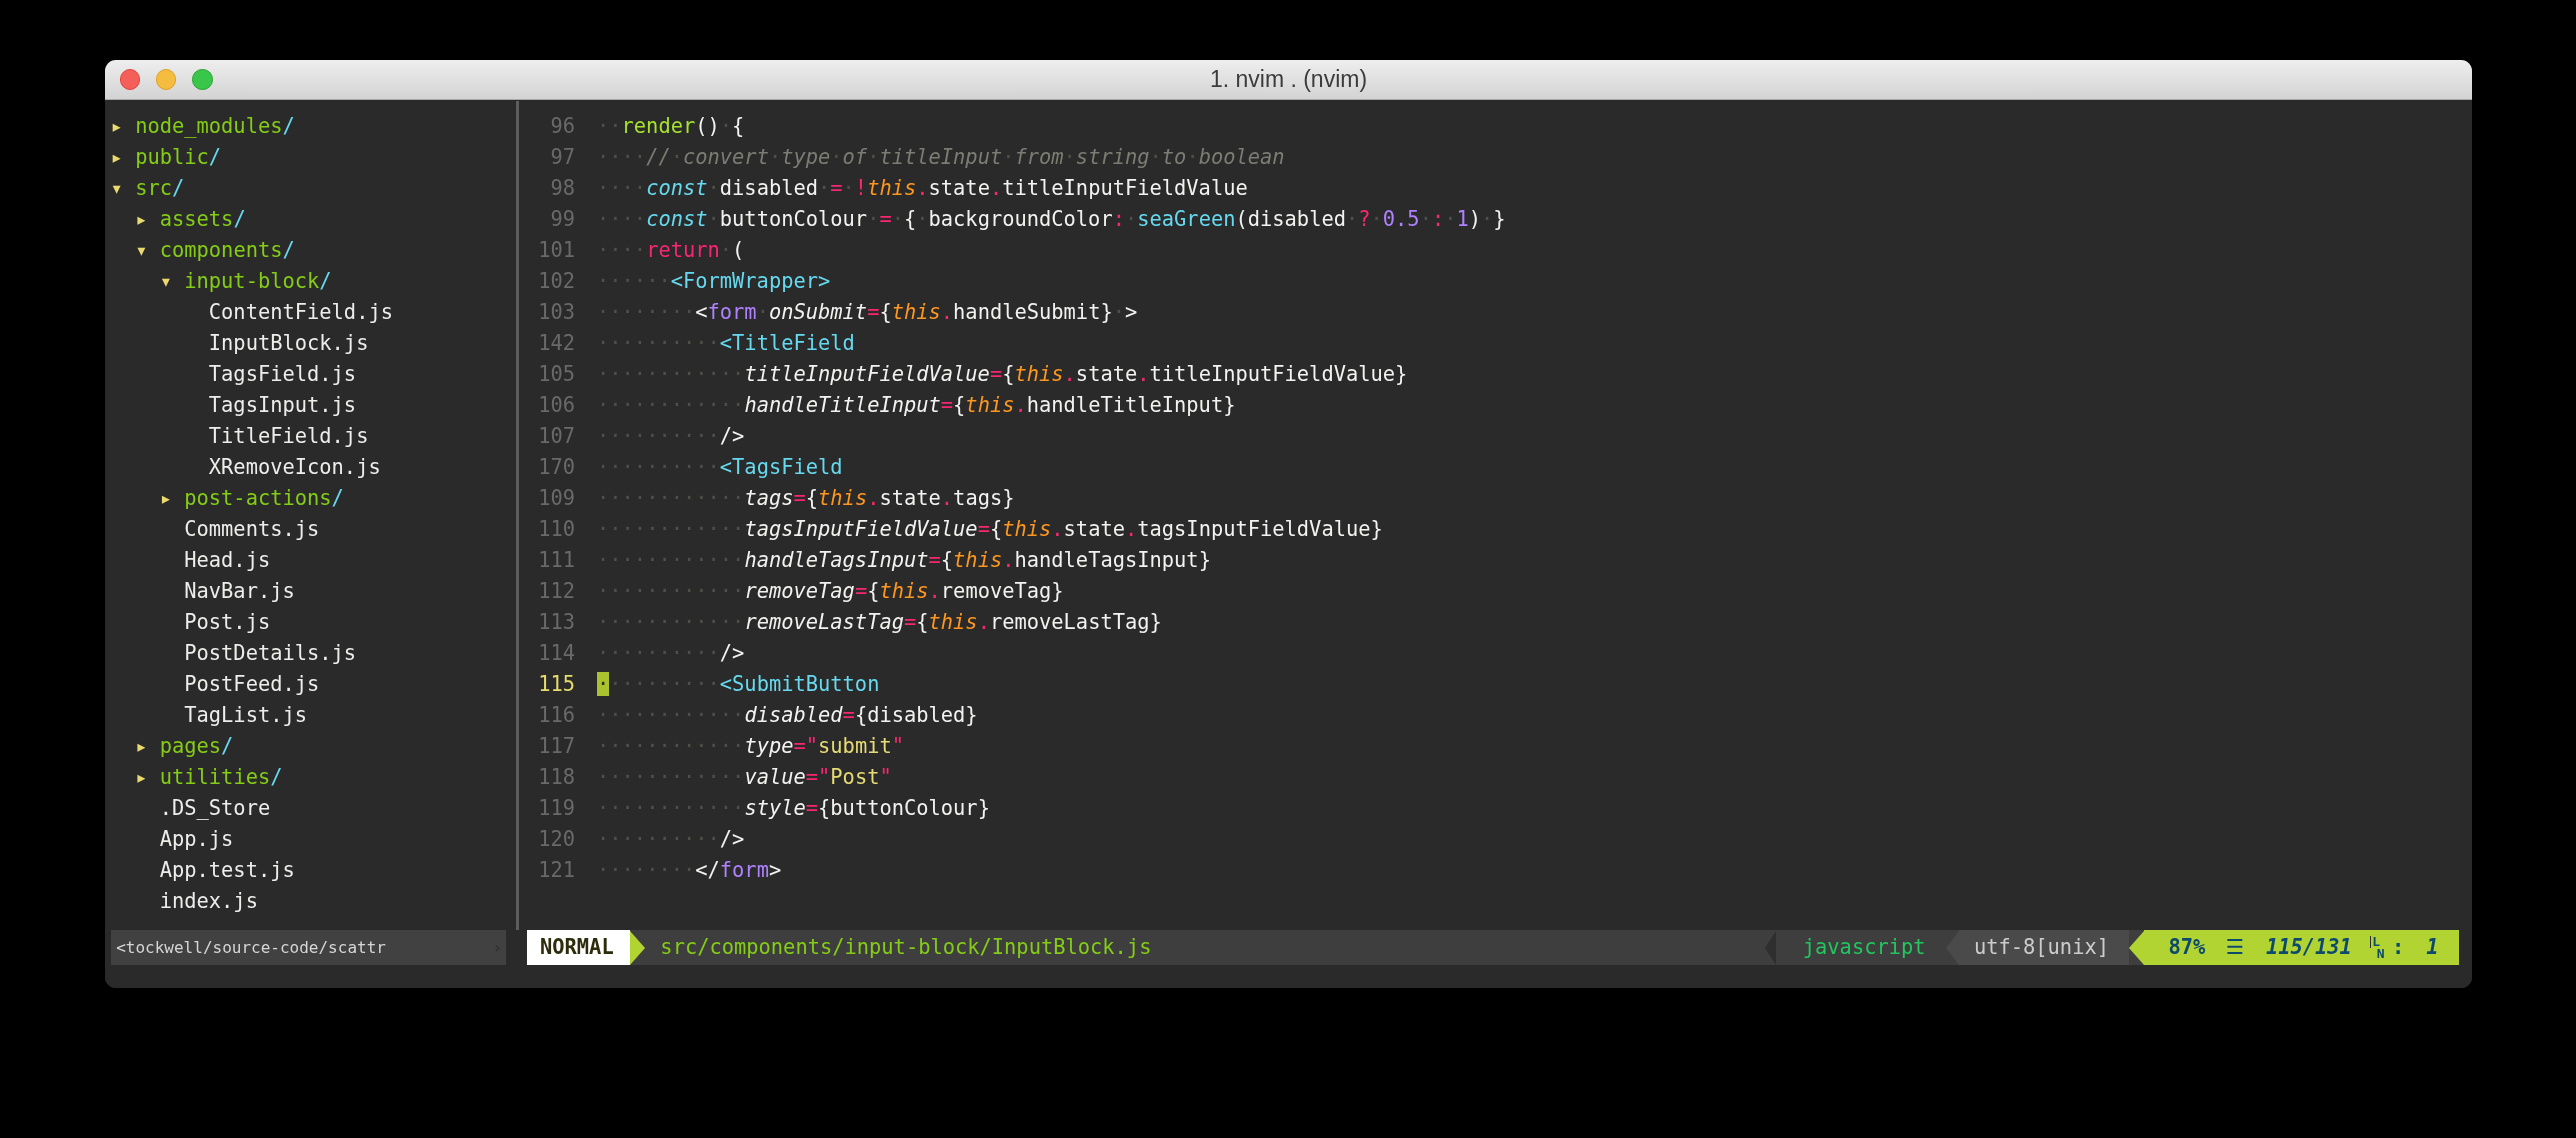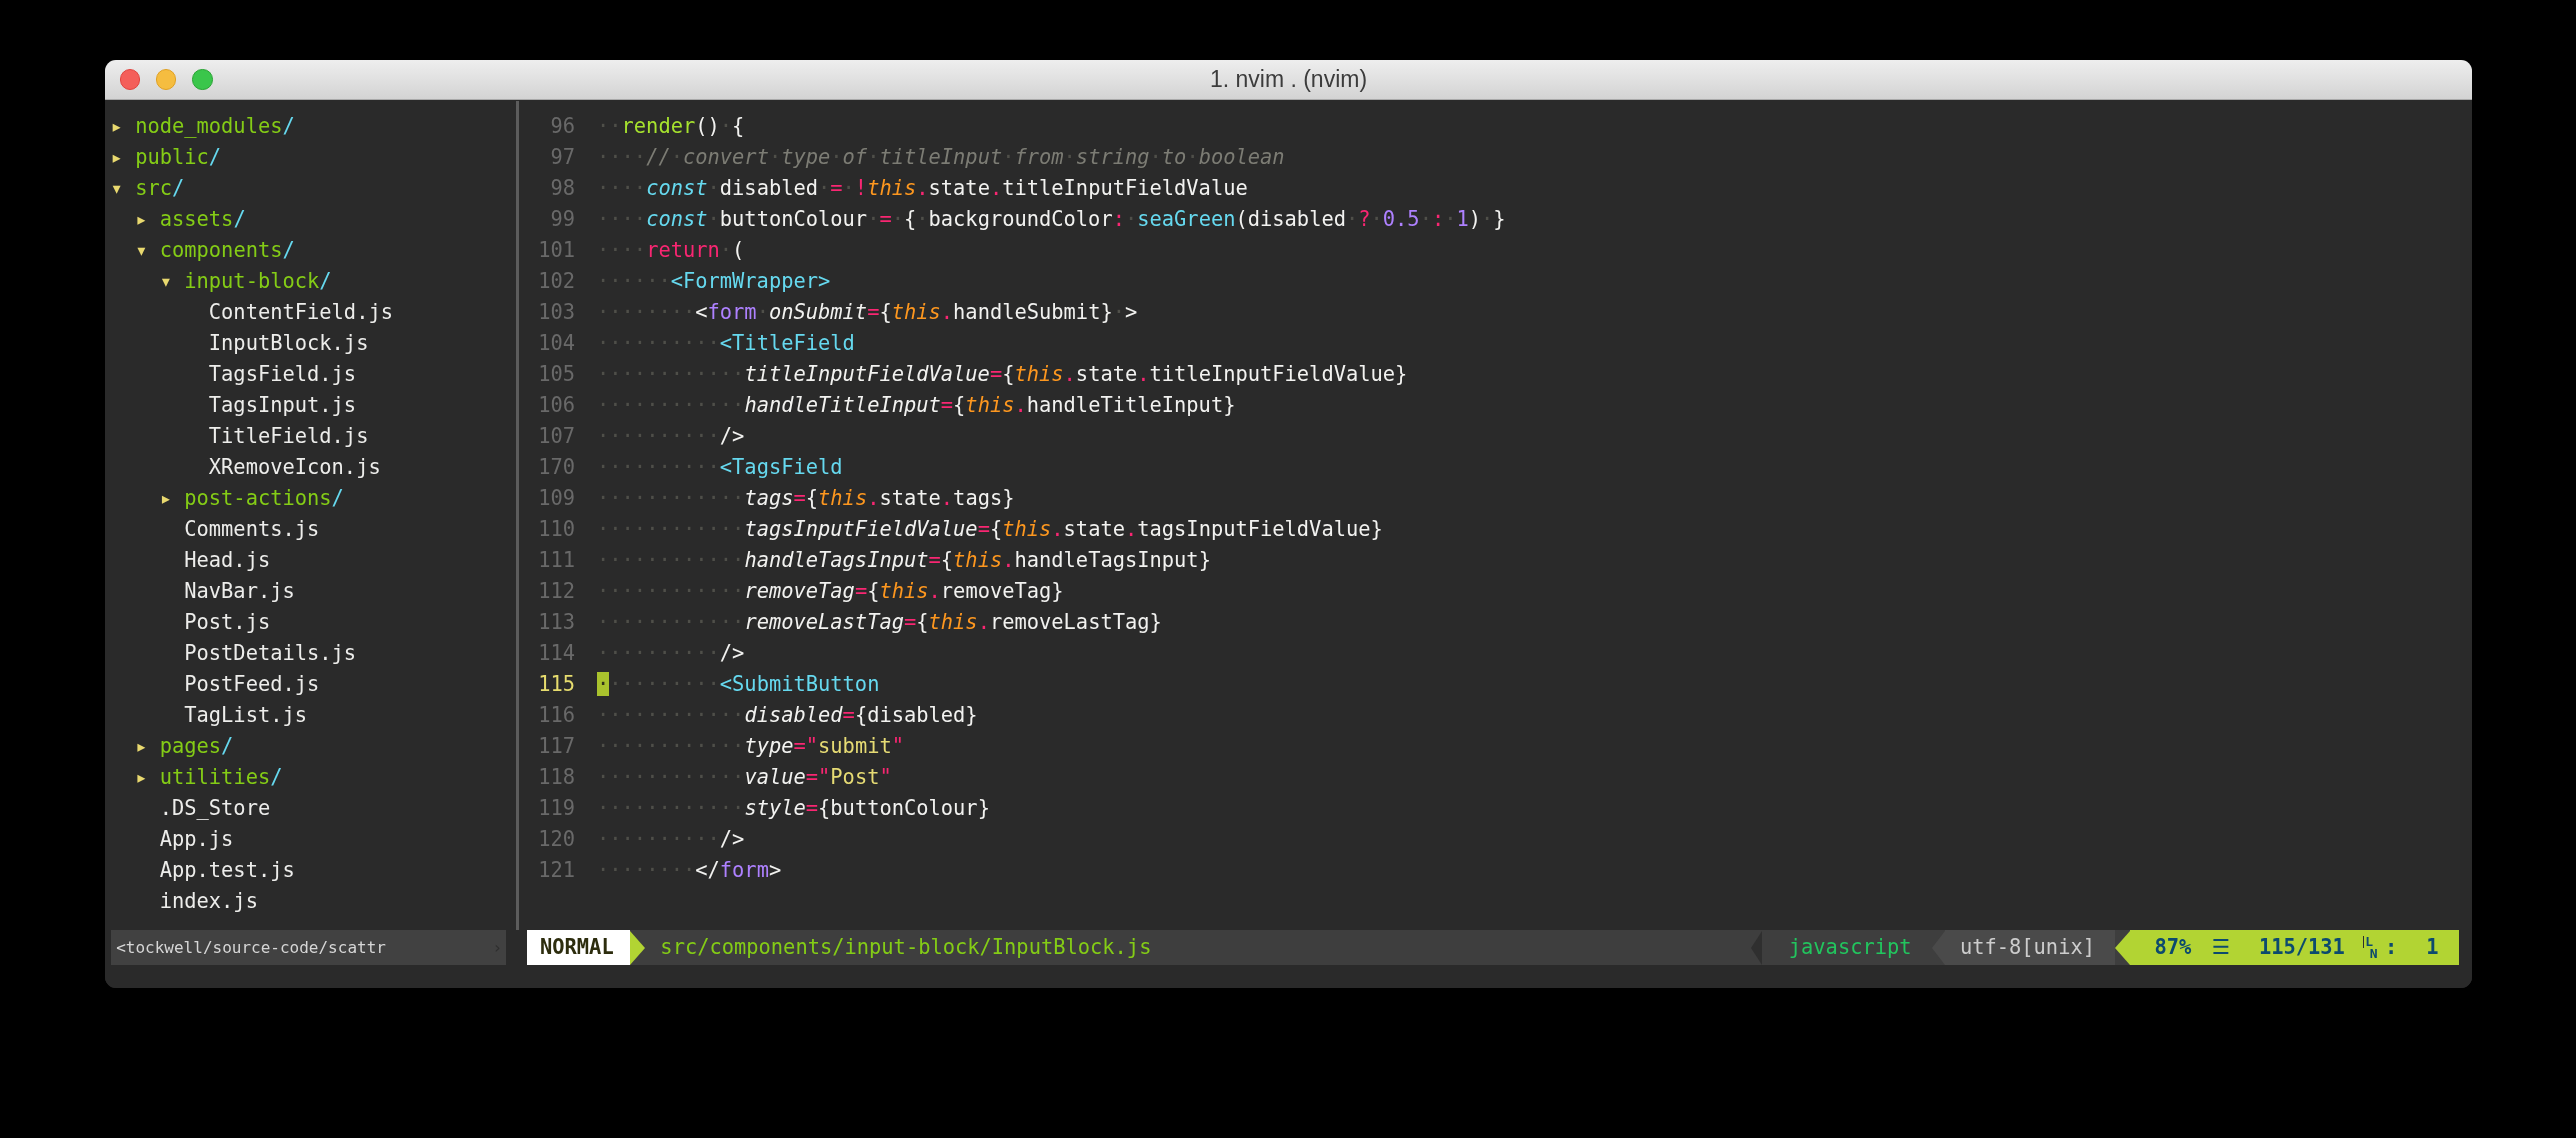--- a/index.html
+++ b/index.html
@@ -71,21 +71,21 @@
   .tri.left-dark{border-right:11px solid #2f2f2f;}
   .tri.left-grey{border-right:13px solid #4a4a4a;}
   .tri.left-lime{border-right:15px solid #b2d433;}
   .path{color:#84cc16;margin-left:15px;line-height:35px;}
   .flex-spacer{flex:1;}
   .ftype{color:#22c55e;padding:0 20.4px 0 15px;line-height:35px;flex:none;margin-left:12px;}
   .enc{background:#4a4a4a;color:#cccccc;padding:0 20.4px 0 15px;height:35px;
        line-height:35px;flex:none;}
   .pos{background:#b2d433;color:#0c4a6e;font-weight:bold;height:35px;line-height:35px;
        display:flex;align-items:center;padding:0 20.4px 0 24px;flex:none;}
-  .pos .gap1{margin-left:29px;}
+  .pos .gap1{margin-left:22px;font-style:italic;}
   .hamburger{font-family:"DejaVu Sans",sans-serif;margin-left:20.4px;}
   .ln-glyph{display:inline-flex;flex-direction:column;font-size:13px;line-height:12px;
             font-weight:bold;margin-left:18.5px;font-style:normal;}
   .ln-glyph i{font-style:normal;border-left:1.9px solid #2d2d2d;padding-left:0.9px;}
   .ln-glyph b{padding-left:6.5px;}
   .colon{margin-left:7.4px;}
 </style>
 </head>
 <body>
 
@@ -103,21 +103,21 @@
     <div class="tree-pane" id="tree"><div class="trow"><span></span><span class="arrow">▸ </span><span class="dname">node_modules</span><span class="slash">/</span></div><div class="trow"><span></span><span class="arrow">▸ </span><span class="dname">public</span><span class="slash">/</span></div><div class="trow"><span></span><span class="arrow">▾ </span><span class="dname">src</span><span class="slash">/</span></div><div class="trow"><span>  </span><span class="arrow">▸ </span><span class="dname">assets</span><span class="slash">/</span></div><div class="trow"><span>  </span><span class="arrow">▾ </span><span class="dname">components</span><span class="slash">/</span></div><div class="trow"><span>    </span><span class="arrow">▾ </span><span class="dname">input-block</span><span class="slash">/</span></div><div class="trow"><span>        </span><span class="fname">ContentField.js</span></div><div class="trow"><span>        </span><span class="fname">InputBlock.js</span></div><div class="trow"><span>        </span><span class="fname">TagsField.js</span></div><div class="trow"><span>        </span><span class="fname">TagsInput.js</span></div><div class="trow"><span>        </span><span class="fname">TitleField.js</span></div><div class="trow"><span>        </span><span class="fname">XRemoveIcon.js</span></div><div class="trow"><span>    </span><span class="arrow">▸ </span><span class="dname">post-actions</span><span class="slash">/</span></div><div class="trow"><span>      </span><span class="fname">Comments.js</span></div><div class="trow"><span>      </span><span class="fname">Head.js</span></div><div class="trow"><span>      </span><span class="fname">NavBar.js</span></div><div class="trow"><span>      </span><span class="fname">Post.js</span></div><div class="trow"><span>      </span><span class="fname">PostDetails.js</span></div><div class="trow"><span>      </span><span class="fname">PostFeed.js</span></div><div class="trow"><span>      </span><span class="fname">TagList.js</span></div><div class="trow"><span>  </span><span class="arrow">▸ </span><span class="dname">pages</span><span class="slash">/</span></div><div class="trow"><span>  </span><span class="arrow">▸ </span><span class="dname">utilities</span><span class="slash">/</span></div><div class="trow"><span>    </span><span class="fname">.DS_Store</span></div><div class="trow"><span>    </span><span class="fname">App.js</span></div><div class="trow"><span>    </span><span class="fname">App.test.js</span></div><div class="trow"><span>    </span><span class="fname">index.js</span></div></div>
     <div class="vsep"></div>
     <div class="code-pane" id="code">
         <div class="cl"><span class="lnum">96</span><span class="ltext"><span class="c-ws">·</span><span class="c-ws">·</span><span class="c-gr">render</span><span class="c-fg">()</span><span class="c-ws">·</span><span class="c-fg">{</span></span></div>
         <div class="cl"><span class="lnum">97</span><span class="ltext"><span class="c-ws">·</span><span class="c-ws">·</span><span class="c-ws">·</span><span class="c-ws">·</span><span class="c-cm">//</span><span class="c-ws">·</span><span class="c-cm">convert</span><span class="c-ws">·</span><span class="c-cm">type</span><span class="c-ws">·</span><span class="c-cm">of</span><span class="c-ws">·</span><span class="c-cm">titleInput</span><span class="c-ws">·</span><span class="c-cm">from</span><span class="c-ws">·</span><span class="c-cm">string</span><span class="c-ws">·</span><span class="c-cm">to</span><span class="c-ws">·</span><span class="c-cm">boolean</span></span></div>
         <div class="cl"><span class="lnum">98</span><span class="ltext"><span class="c-ws">·</span><span class="c-ws">·</span><span class="c-ws">·</span><span class="c-ws">·</span><span class="c-cyi">const</span><span class="c-ws">·</span><span class="c-fg">disabled</span><span class="c-ws">·</span><span class="c-pk">=</span><span class="c-ws">·</span><span class="c-pk">!</span><span class="c-ori">this</span><span class="c-pk">.</span><span class="c-fg">state</span><span class="c-pk">.</span><span class="c-fg">titleInputFieldValue</span></span></div>
         <div class="cl"><span class="lnum">99</span><span class="ltext"><span class="c-ws">·</span><span class="c-ws">·</span><span class="c-ws">·</span><span class="c-ws">·</span><span class="c-cyi">const</span><span class="c-ws">·</span><span class="c-fg">buttonColour</span><span class="c-ws">·</span><span class="c-pk">=</span><span class="c-ws">·</span><span class="c-fg">{</span><span class="c-ws">·</span><span class="c-fg">backgroundColor</span><span class="c-pk">:</span><span class="c-ws">·</span><span class="c-cy">seaGreen</span><span class="c-fg">(disabled</span><span class="c-ws">·</span><span class="c-pk">?</span><span class="c-ws">·</span><span class="c-pu">0.5</span><span class="c-ws">·</span><span class="c-pk">:</span><span class="c-ws">·</span><span class="c-pu">1</span><span class="c-fg">)</span><span class="c-ws">·</span><span class="c-fg">}</span></span></div>
         <div class="cl"><span class="lnum">101</span><span class="ltext"><span class="c-ws">·</span><span class="c-ws">·</span><span class="c-ws">·</span><span class="c-ws">·</span><span class="c-pk">return</span><span class="c-ws">·</span><span class="c-fg">(</span></span></div>
         <div class="cl"><span class="lnum">102</span><span class="ltext"><span class="c-ws">·</span><span class="c-ws">·</span><span class="c-ws">·</span><span class="c-ws">·</span><span class="c-ws">·</span><span class="c-ws">·</span><span class="c-cy">&lt;FormWrapper&gt;</span></span></div>
         <div class="cl"><span class="lnum">103</span><span class="ltext"><span class="c-ws">·</span><span class="c-ws">·</span><span class="c-ws">·</span><span class="c-ws">·</span><span class="c-ws">·</span><span class="c-ws">·</span><span class="c-ws">·</span><span class="c-ws">·</span><span class="c-fg">&lt;</span><span class="c-pu">form</span><span class="c-ws">·</span><span class="c-iti">onSubmit</span><span class="c-pk">=</span><span class="c-fg">{</span><span class="c-ori">this</span><span class="c-pk">.</span><span class="c-fg">handleSubmit}</span><span class="c-ws">·</span><span class="c-fg">&gt;</span></span></div>
-        <div class="cl"><span class="lnum">104</span><span class="ltext"><span class="c-ws">·</span><span class="c-ws">·</span><span class="c-ws">·</span><span class="c-ws">·</span><span class="c-ws">·</span><span class="c-ws">·</span><span class="c-ws">·</span><span class="c-ws">·</span><span class="c-ws">·</span><span class="c-ws">·</span><span class="c-cy">&lt;TitleField</span></span></div>
+        <div class="cl"><span class="lnum">142</span><span class="ltext"><span class="c-ws">·</span><span class="c-ws">·</span><span class="c-ws">·</span><span class="c-ws">·</span><span class="c-ws">·</span><span class="c-ws">·</span><span class="c-ws">·</span><span class="c-ws">·</span><span class="c-ws">·</span><span class="c-ws">·</span><span class="c-cy">&lt;TitleField</span></span></div>
         <div class="cl"><span class="lnum">105</span><span class="ltext"><span class="c-ws">·</span><span class="c-ws">·</span><span class="c-ws">·</span><span class="c-ws">·</span><span class="c-ws">·</span><span class="c-ws">·</span><span class="c-ws">·</span><span class="c-ws">·</span><span class="c-ws">·</span><span class="c-ws">·</span><span class="c-ws">·</span><span class="c-ws">·</span><span class="c-iti">titleInputFieldValue</span><span class="c-pk">=</span><span class="c-fg">{</span><span class="c-ori">this</span><span class="c-pk">.</span><span class="c-fg">state</span><span class="c-pk">.</span><span class="c-fg">titleInputFieldValue}</span></span></div>
         <div class="cl"><span class="lnum">106</span><span class="ltext"><span class="c-ws">·</span><span class="c-ws">·</span><span class="c-ws">·</span><span class="c-ws">·</span><span class="c-ws">·</span><span class="c-ws">·</span><span class="c-ws">·</span><span class="c-ws">·</span><span class="c-ws">·</span><span class="c-ws">·</span><span class="c-ws">·</span><span class="c-ws">·</span><span class="c-iti">handleTitleInput</span><span class="c-pk">=</span><span class="c-fg">{</span><span class="c-ori">this</span><span class="c-pk">.</span><span class="c-fg">handleTitleInput}</span></span></div>
         <div class="cl"><span class="lnum">107</span><span class="ltext"><span class="c-ws">·</span><span class="c-ws">·</span><span class="c-ws">·</span><span class="c-ws">·</span><span class="c-ws">·</span><span class="c-ws">·</span><span class="c-ws">·</span><span class="c-ws">·</span><span class="c-ws">·</span><span class="c-ws">·</span><span class="c-fg">/&gt;</span></span></div>
         <div class="cl"><span class="lnum">170</span><span class="ltext"><span class="c-ws">·</span><span class="c-ws">·</span><span class="c-ws">·</span><span class="c-ws">·</span><span class="c-ws">·</span><span class="c-ws">·</span><span class="c-ws">·</span><span class="c-ws">·</span><span class="c-ws">·</span><span class="c-ws">·</span><span class="c-cy">&lt;TagsField</span></span></div>
         <div class="cl"><span class="lnum">109</span><span class="ltext"><span class="c-ws">·</span><span class="c-ws">·</span><span class="c-ws">·</span><span class="c-ws">·</span><span class="c-ws">·</span><span class="c-ws">·</span><span class="c-ws">·</span><span class="c-ws">·</span><span class="c-ws">·</span><span class="c-ws">·</span><span class="c-ws">·</span><span class="c-ws">·</span><span class="c-iti">tags</span><span class="c-pk">=</span><span class="c-fg">{</span><span class="c-ori">this</span><span class="c-pk">.</span><span class="c-fg">state</span><span class="c-pk">.</span><span class="c-fg">tags}</span></span></div>
         <div class="cl"><span class="lnum">110</span><span class="ltext"><span class="c-ws">·</span><span class="c-ws">·</span><span class="c-ws">·</span><span class="c-ws">·</span><span class="c-ws">·</span><span class="c-ws">·</span><span class="c-ws">·</span><span class="c-ws">·</span><span class="c-ws">·</span><span class="c-ws">·</span><span class="c-ws">·</span><span class="c-ws">·</span><span class="c-iti">tagsInputFieldValue</span><span class="c-pk">=</span><span class="c-fg">{</span><span class="c-ori">this</span><span class="c-pk">.</span><span class="c-fg">state</span><span class="c-pk">.</span><span class="c-fg">tagsInputFieldValue}</span></span></div>
         <div class="cl"><span class="lnum">111</span><span class="ltext"><span class="c-ws">·</span><span class="c-ws">·</span><span class="c-ws">·</span><span class="c-ws">·</span><span class="c-ws">·</span><span class="c-ws">·</span><span class="c-ws">·</span><span class="c-ws">·</span><span class="c-ws">·</span><span class="c-ws">·</span><span class="c-ws">·</span><span class="c-ws">·</span><span class="c-iti">handleTagsInput</span><span class="c-pk">=</span><span class="c-fg">{</span><span class="c-ori">this</span><span class="c-pk">.</span><span class="c-fg">handleTagsInput}</span></span></div>
         <div class="cl"><span class="lnum">112</span><span class="ltext"><span class="c-ws">·</span><span class="c-ws">·</span><span class="c-ws">·</span><span class="c-ws">·</span><span class="c-ws">·</span><span class="c-ws">·</span><span class="c-ws">·</span><span class="c-ws">·</span><span class="c-ws">·</span><span class="c-ws">·</span><span class="c-ws">·</span><span class="c-ws">·</span><span class="c-iti">removeTag</span><span class="c-pk">=</span><span class="c-fg">{</span><span class="c-ori">this</span><span class="c-pk">.</span><span class="c-fg">removeTag}</span></span></div>
         <div class="cl"><span class="lnum">113</span><span class="ltext"><span class="c-ws">·</span><span class="c-ws">·</span><span class="c-ws">·</span><span class="c-ws">·</span><span class="c-ws">·</span><span class="c-ws">·</span><span class="c-ws">·</span><span class="c-ws">·</span><span class="c-ws">·</span><span class="c-ws">·</span><span class="c-ws">·</span><span class="c-ws">·</span><span class="c-iti">removeLastTag</span><span class="c-pk">=</span><span class="c-fg">{</span><span class="c-ori">this</span><span class="c-pk">.</span><span class="c-fg">removeLastTag}</span></span></div>
         <div class="cl"><span class="lnum">114</span><span class="ltext"><span class="c-ws">·</span><span class="c-ws">·</span><span class="c-ws">·</span><span class="c-ws">·</span><span class="c-ws">·</span><span class="c-ws">·</span><span class="c-ws">·</span><span class="c-ws">·</span><span class="c-ws">·</span><span class="c-ws">·</span><span class="c-fg">/&gt;</span></span></div>

